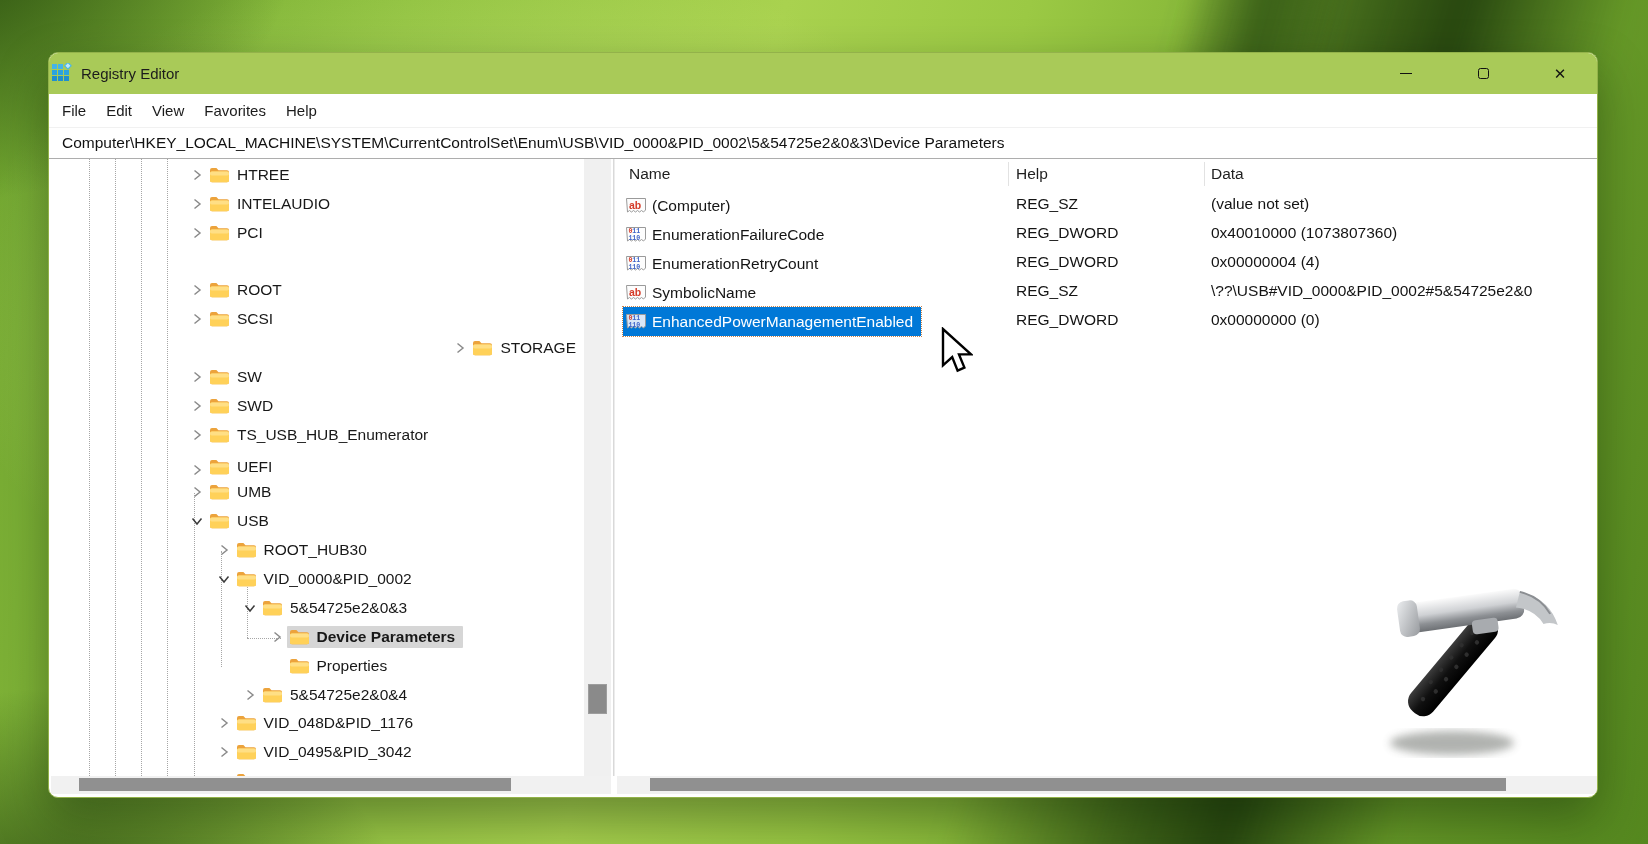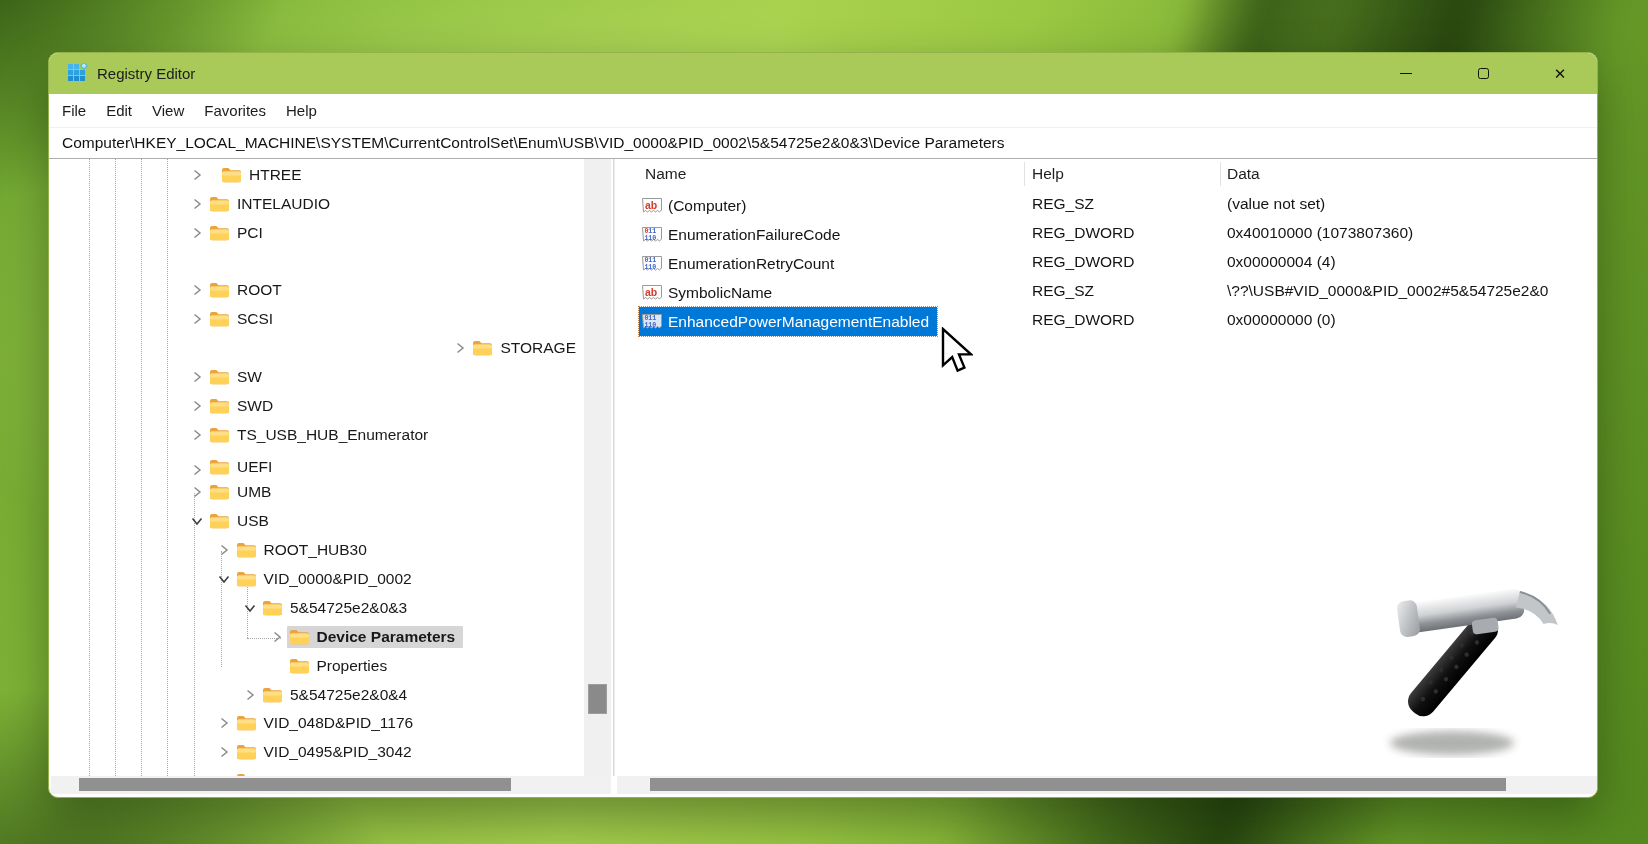--- a/index.html
+++ b/index.html
@@ -16,21 +16,21 @@
     filter:blur(12px); }
   .blade-tr { position:absolute; left:1150px; top:-200px; width:160px; height:700px; transform:rotate(14deg);
     background:linear-gradient(90deg, rgba(30,64,12,0), rgba(30,64,12,.6) 50%, rgba(30,64,12,0)); filter:blur(10px); }
 
   
   .window { position:absolute; left:48px; top:52px; width:1550px; height:746px;
     background:#fff; border-radius:10px; border:1px solid #93b24a;
     box-shadow:0 22px 50px rgba(10,30,5,.4); overflow:hidden; }
 
   .titlebar { position:absolute; left:0; top:0; right:0; height:41px; background:#a9ca58;
-    display:flex; align-items:center; padding-left:18px; }
+    display:flex; align-items:center; padding-left:2px; }
   .title-text { font-size:15px; color:#1c1c1c; margin-left:9px; }
   .caption-controls { position:absolute; right:14px; top:0; height:41px; display:flex; }
   .capbtn { width:46px; height:41px; display:flex; align-items:center; justify-content:center; margin-left:31px; }
   .glyph-min { width:12px; height:0; border-top:1.6px solid #111; }
   .glyph-max { width:11px; height:11px; border:1.6px solid #111; border-radius:2.5px; }
   .glyph-close { font-size:15px; color:#111; line-height:1; }
 
   .menubar { position:absolute; left:0; top:41px; right:0; height:34px; background:#fff;
     display:flex; align-items:center; padding-left:3px; border-bottom:1px solid #f1f1f1; }
   .menu-item { font-size:15px; color:#1b1b1b; padding:6px 10px; }
@@ -49,21 +49,21 @@
   .tlabel-wrap { display:flex; align-items:center; padding:2px 8px 2px 2px; border-radius:1px; }
   .tlabel-wrap.sel { background:#d6d6d6; }
   .tlabel { margin-left:7px; }
 
   .vscroll { position:absolute; left:535px; top:106px; width:27px; height:617px; background:#f0f0f0; }
   .vthumb { position:absolute; left:4px; top:525px; width:19px; height:30px; background:#8a8a8a; border:1px solid #9d9d9d; }
 
   .pane-divider { position:absolute; left:564px; top:106px; width:2px; height:617px;
     border-left:1px solid #d9d9d9; border-right:1px solid #ececec; background:#fff; }
 
-  .list-pane { position:absolute; left:584px; top:106px; width:981px; height:617px; background:#fff; overflow:hidden; }
+  .list-pane { position:absolute; left:568px; top:106px; width:981px; height:617px; background:#fff; overflow:hidden; }
   .list-header { position:absolute; left:0; top:0; right:0; height:32px; font-size:15.5px; color:#1f1f1f; }
   .hcol { position:absolute; top:6px; }
   .hsep { position:absolute; top:3px; width:0; height:24px; border-left:1px solid #e2e2e2; }
   .list-rows { position:absolute; left:0; top:32px; right:0; }
   .lrow { position:relative; height:29px; font-size:15.5px; color:#141414; white-space:nowrap; }
   .ncell { position:absolute; left:6px; top:0; height:29px; display:flex; align-items:center; padding:0 8px 0 2px; }
   .ncell .vicon { margin-right:5px; }
   .tcell { position:absolute; left:399px; top:4px; }
   .dcell { position:absolute; left:594px; top:4px; }
   .lrow.sel .ncell { background:#0078d7; color:#fff; outline:1px dotted #c9854e; }
@@ -135,21 +135,21 @@
     <div class="tree-pane" id="treepane">
       <div class="tree-guide" style="left:38px;  top:0;     height:617px;"></div>
       <div class="tree-guide" style="left:64px;  top:0;     height:617px;"></div>
       <div class="tree-guide" style="left:90px;  top:0;     height:617px;"></div>
       <div class="tree-guide" style="left:116px; top:0;     height:617px;"></div>
       <div class="tree-guide" style="left:143px; top:334px; height:283px;"></div>
       <div class="tree-guide" style="left:170px; top:392px; height:116px;"></div>
       <div class="tree-guide" style="left:196px; top:421px; height:58px;"></div>
       <div class="tree-stub" style="left:196px; top:479px; width:34px;"></div>
       <div class="tree-rows" id="treerows">
-          <div class="trow" style="padding-left: 136px; gap: 12px;">
+          <div class="trow" style="padding-left: 136px;">
             <span class="chev">
               <svg width="10" height="12" viewBox="0 0 10 12">
                 <path d="M2.5 1.5 L8 6 L2.5 10.5" fill="none" stroke="#8b8b8b" stroke-width="1.5"></path>
               </svg>
             </span>
             <span class="tlabel-wrap">
               <span style="display: flex; align-items: center;">
                 <svg width="21" height="16" viewBox="0 0 21 16">
                   <path d="M1 3 a2 2 0 0 1 2-2 h4.4 l2.1 2.2 h8.5 a2 2 0 0 1 2 2 v8 a2 2 0 0 1-2 2 h-15 a2 2 0 0 1-2-2 z" fill="#eca33c"></path>
                   <rect x="1" y="4.6" width="19" height="10.6" rx="1.8" fill="#ffd159"></rect>

